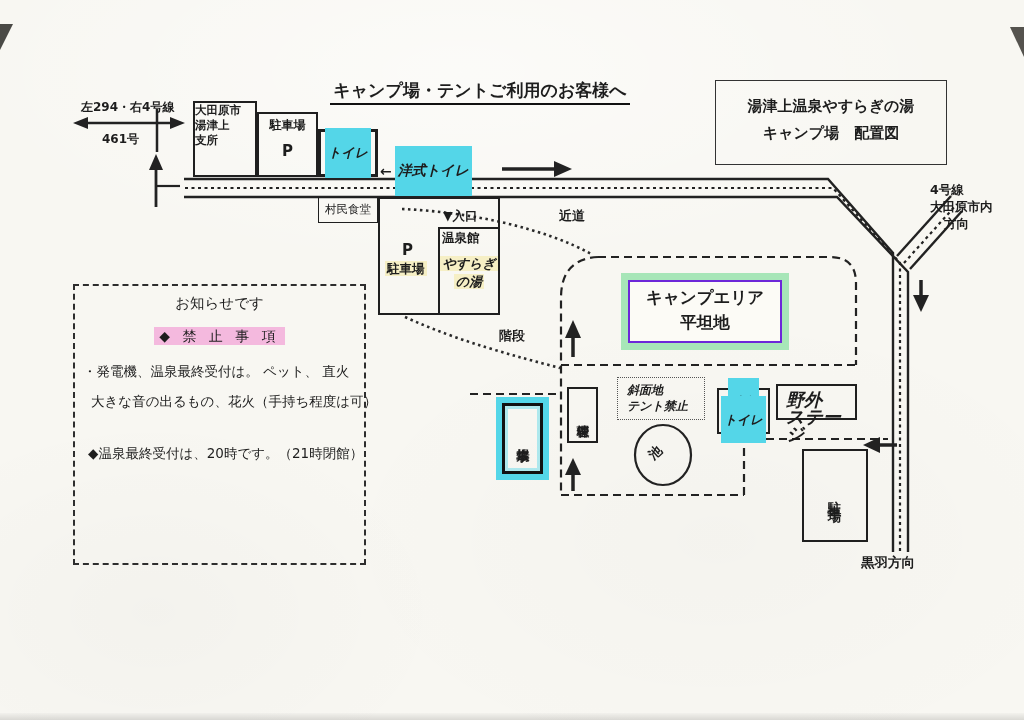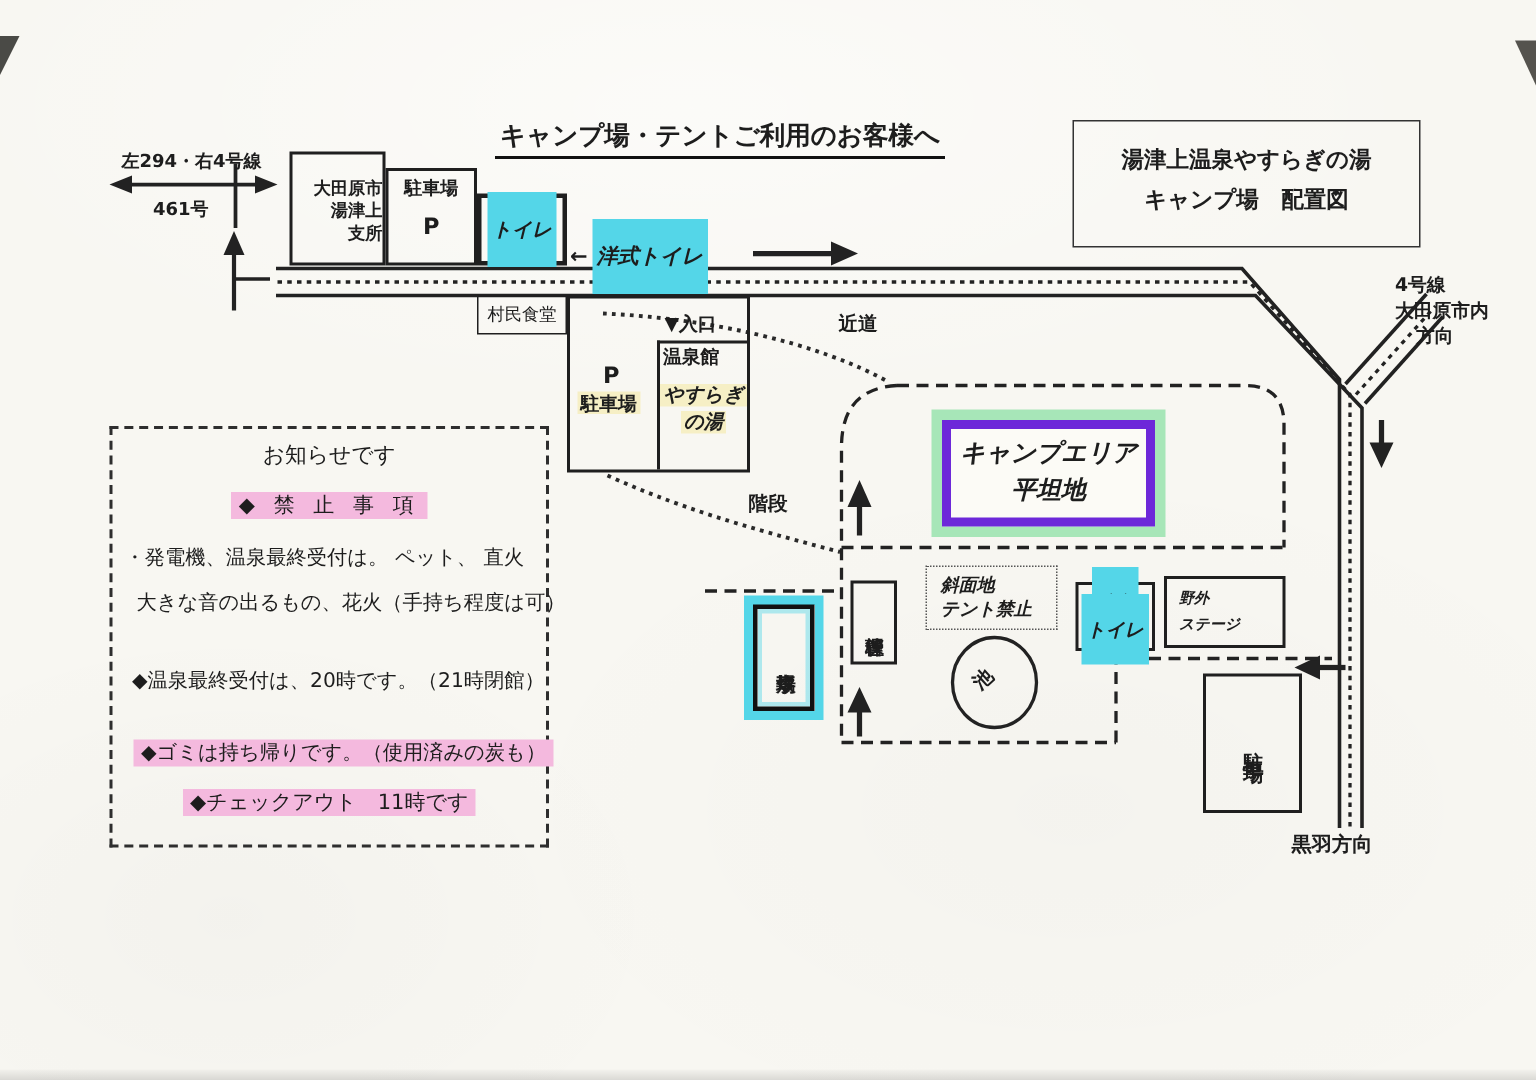--- a/index.html
+++ b/index.html
@@ -29,21 +29,21 @@
   .title span { border-bottom:2.5px solid #111; padding:0 3px 3px; }
   .map-title { left:715px; top:80px; width:232px; height:85px; border:1.5px solid #333; text-align:center; font-weight:bold; font-size:15px; }
   .map-title .l1 { margin-top:16px; }
   .map-title .l2 { margin-top:8px; }
 
   
   .jct-label { left:81px; top:99px; font-size:12px; font-weight:bold; }
   .r461 { left:102px; top:131px; font-size:12px; font-weight:bold; }
 
   
-  .branch-office { left:193px; top:101px; width:64px; height:76px; font-size:11.5px; font-weight:bold; text-align:right; line-height:15px; padding-top:15px; }
+  .branch-office { left:193px; top:101px; width:64px; height:76px; font-size:11.5px; font-weight:bold; text-align:left; line-height:15px; padding-top:0; }
   .parking-top { left:257px; top:112px; width:61px; height:65px; text-align:center; }
   .parking-top .lbl { font-size:12px; font-weight:bold; margin-top:3px; }
   .parking-top .p { font-size:15px; font-weight:bold; margin-top:8px; }
   .toilet-box { left:318px; top:129px; width:60px; height:48px; border-width:3px; display:flex; align-items:center; justify-content:center; font-size:13px; }
   .western { left:380px; top:146px; display:flex; align-items:center; gap:3px; font-size:14px; }
   .village { left:318px; top:197px; width:60px; height:26px; border-width:1.5px; font-size:11.5px; font-weight:400; text-align:center; line-height:23px; }
 
   
   .onsen { left:378px; top:197px; width:122px; height:118px; }
   .onsen-inner { position:absolute; left:58px; top:28px; right:0; bottom:0; border-left:2px solid #1f1f1f; border-top:2px solid #1f1f1f; }
@@ -51,27 +51,27 @@
   .onsen .hall     { position:absolute; left:62px; top:31px; font-size:12.5px; font-weight:bold; }
   .onsen .bath     { position:absolute; left:59px; top:56px; width:60px; text-align:center; font-size:13px; font-weight:bold; font-style:italic; line-height:18px; }
   .onsen .pp       { position:absolute; left:22px; top:42px; font-size:15px; font-weight:bold; }
   .onsen .ppark    { position:absolute; left:5px;  top:62px; font-size:12.5px; font-weight:bold; }
 
   .shortcut { left:559px; top:207px; font-size:13px; font-weight:600; }
   .stairs   { left:499px; top:327px; font-size:13px; font-weight:600; }
 
   
   .camp-green { left:621px; top:273px; background:#a7e6b8; padding:7px; }
-  .camp-green .inner { border:6px solid #6d28d9; background:#fcfbf6; padding:5px 6px 7px; text-align:center; font-size:16.5px; font-weight:bold; font-style:italic; }
+  .camp-green .inner { border:2px solid #6d28d9; background:#fcfbf6; padding:5px 16px 7px; text-align:center; font-size:16.5px; font-weight:bold; }
   .camp-green .inner .l2 { margin-top:3px; }
 
   .admin { left:567px; top:387px; width:31px; height:56px; display:flex; align-items:center; justify-content:center; font-size:12.5px; font-weight:bold; }
   .slope { left:617px; top:377px; width:88px; height:43px; border:1.6px dotted #555; font-size:12px; font-weight:bold; font-style:italic; padding:4px 0 0 9px; line-height:16px; }
   .ptoilet { left:717px; top:388px; width:53px; height:46px; text-align:center; padding-top:3px; line-height:18px; font-size:12.5px; font-weight:bold; font-style:italic; }
-  .stage { left:776px; top:384px; width:81px; height:48px; padding:5px 0 0 8px; line-height:17px; font-size:10px; font-weight:bold; font-style:italic; }
+  .stage { left:776px; top:384px; width:81px; height:36px; padding:5px 0 0 8px; line-height:17px; font-size:18px; font-weight:bold; font-style:italic; }
   .cooking { left:502px; top:403px; width:41px; height:71px; border-width:3px; border-color:#111;
              box-shadow:0 0 0 6px #54d6e8, inset 0 0 0 3px rgba(84,214,232,0.45);
              display:flex; align-items:center; justify-content:center; font-size:13px; font-weight:bold; }
   .pond-label { left:649px; top:444px; font-size:13px; font-weight:bold; transform:rotate(-42deg); }
   .parking-bottom { left:802px; top:449px; width:66px; height:93px; display:flex; align-items:center; justify-content:center; font-size:13.5px; font-weight:bold; letter-spacing:4px; }
 
   .route4 { left:930px; top:181px; font-size:12.5px; font-weight:bold; line-height:17px; }
   .route4 .ind { padding-left:14px; }
   .kurobane { left:861px; top:554px; font-size:13.5px; font-weight:bold; }
 
@@ -236,20 +236,18 @@
     <div class="ind">方向</div>
   </div>
   <div class="abs kurobane">黒羽方向</div>
 
   <div class="abs notice">
     <div class="n-head">お知らせです</div>
     <div class="n-proh"><span class="hl-pink">◆ 禁 止 事 項</span></div>
     <div class="n-l0">・発電機、温泉最終受付は。 ペット、 直火</div>
     <div class="n-l1">大きな音の出るもの、花火（手持ち程度は可）</div>
     <div class="n-l2">◆温泉最終受付は、20時です。（21時閉館）</div>
-    <div class="n-l3"><span class="hl-pink">◆ゴミは持ち帰りです。（使用済みの炭も）</span></div>
-    <div class="n-l4"><span class="hl-pink">◆チェックアウト　11時です</span></div>
   </div>
 
   <div class="abs art-tl"></div>
   <div class="abs art-tr"></div>
   <div class="abs art-bottom"></div>
 </div>
 
 </body></html>

